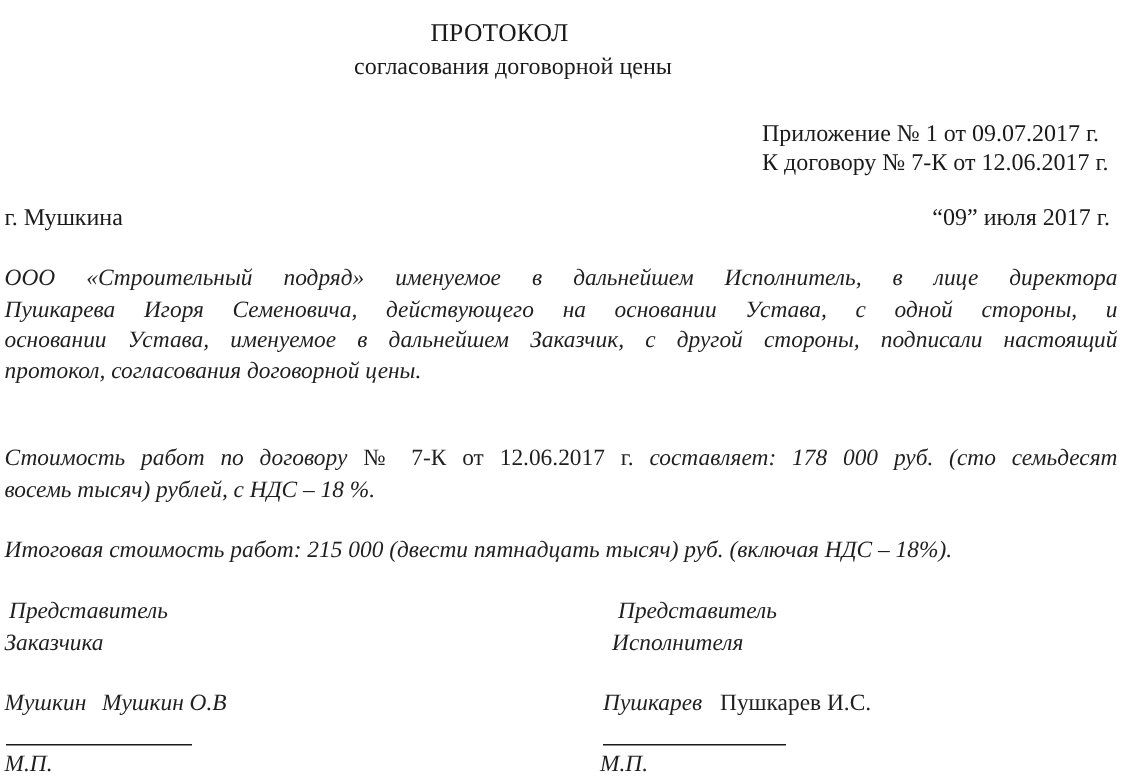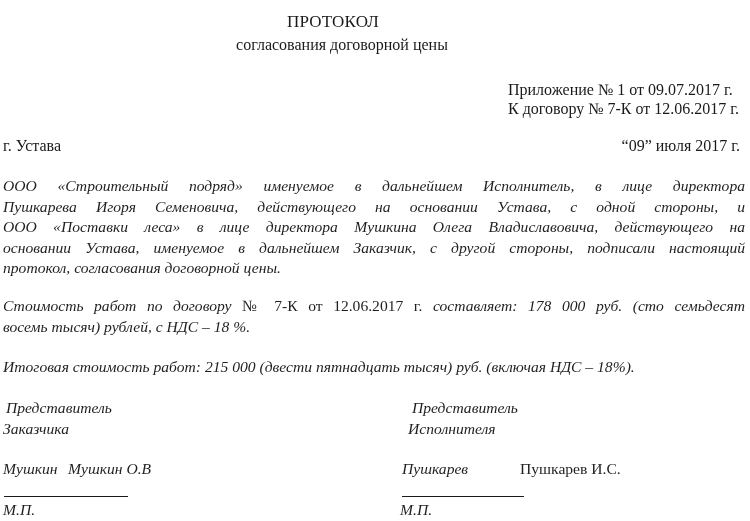--- a/index.html
+++ b/index.html
@@ -66,27 +66,26 @@
 <div>
 
   <div class="abs title">ПРОТОКОЛ</div>
   <div class="abs subtitle">согласования договорной цены</div>
 
   <div class="abs appendix">
     <div>Приложение №  1 от 09.07.2017 г.</div>
     <div>К договору № 7-К от 12.06.2017 г.</div>
   </div>
 
-  <div class="abs city">г. Устава</div>
+  <div class="abs city">г. Мушкина</div>
   <div class="abs date">“09” июля 2017 г.</div>
 
   <div class="para p1">
     <span class="line">ООО «Строительный подряд» именуемое в дальнейшем  Исполнитель, в лице директора</span>
     <span class="line">Пушкарева Игоря Семеновича, действующего на основании Устава, с одной стороны, и</span>
-    <span class="line">ООО «Поставки леса» в лице директора Мушкина Олега Владиславовича, действующего на</span>
     <span class="line">основании Устава, именуемое в дальнейшем Заказчик, с другой стороны, подписали настоящий</span>
     <span class="line last">протокол, согласования договорной цены.</span>
   </div>
 
   <div class="para p2">
     <span class="line"><span>Стоимость работ по договору </span><span class="upright">№ 7-К от 12.06.2017 г.</span><span> составляет: 178 000 руб. (сто семьдесят</span></span>
     <span class="line last">восемь тысяч) рублей, с НДС – 18 %.</span>
   </div>
 
   <div class="para p3">
@@ -99,18 +98,18 @@
     <div class="abs sig" style="left:3px; top:460px;">Мушкин</div>
     <div class="abs sig" style="left:68px; top:460px;">Мушкин О.В</div>
     <div class="sig-line" style="left:4px; top:496px; width:124px;"></div>
     <div class="abs sig" style="left:3px; top:501px;">М.П.</div>
   </div>
 
   <div>
     <div class="abs sig" style="left:412px; top:399px;">Представитель</div>
     <div class="abs sig" style="left:408px; top:420px;">Исполнителя</div>
     <div class="abs sig" style="left:402px; top:460px;">Пушкарев</div>
-    <div class="abs" style="left:480px; top:460px; font-size:15.6px; color:#1f1f1f;margin-left:40px;">Пушкарев И.С.</div>
+    <div class="abs" style="left:480px; top:460px; font-size:15.6px; color:#1f1f1f;">Пушкарев И.С.</div>
     <div class="sig-line" style="left:402px; top:496px; width:122px;"></div>
     <div class="abs sig" style="left:400px; top:501px;">М.П.</div>
   </div>
 
 </div>
 
 </body></html>

